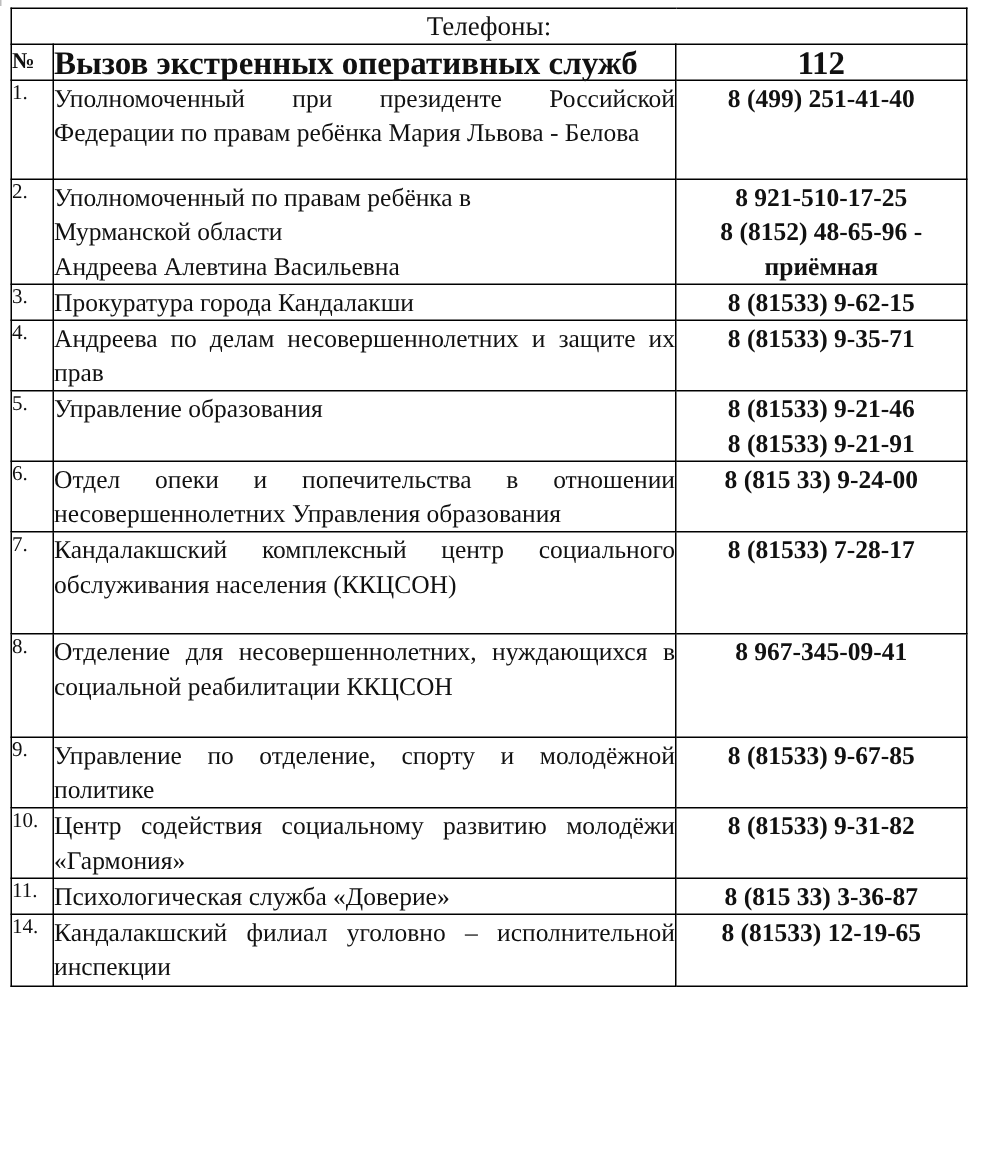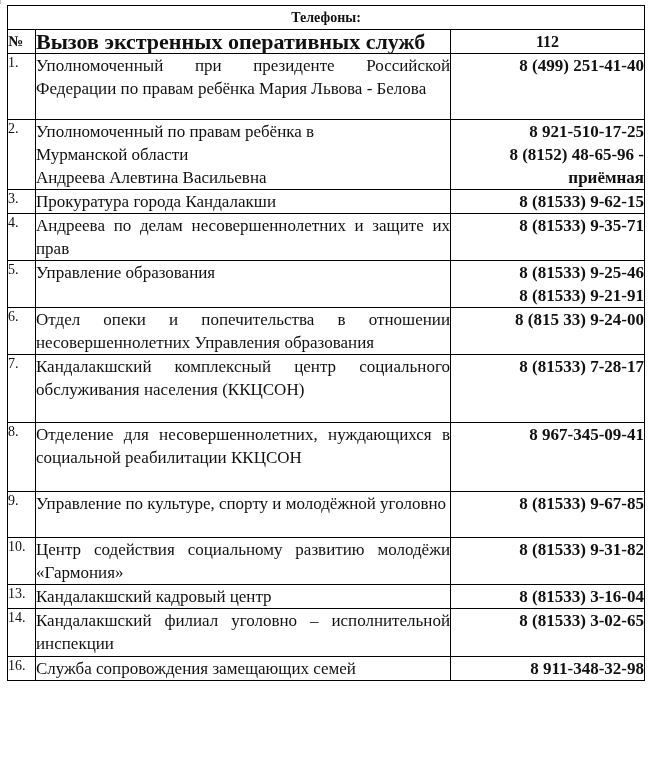--- a/index.html
+++ b/index.html
@@ -36,60 +36,60 @@
     border: 1px solid #000000;
     padding: 0;
     vertical-align: top;
   }
   col.c-num { width: 28px; }
   col.c-name { width: 415px; }
   col.c-phone { width: 194px; }
 
   th.title-cell {
     text-align: center;
-    font-weight: bold;
+    font-weight: normal;
     height: 22px;
-    font-size: 14px;
+    font-size: 18px;
   }
   th.num-head {
     text-align: left;
     font-weight: bold;
     font-size: 15px;
     padding-left: 1px;
     height: 23px;
     vertical-align: middle;
   }
   th.name-head {
     text-align: left;
     font-weight: bold;
     font-size: 22px;
     padding-left: 3px;
     vertical-align: middle;
   }
   th.phone-head {
     text-align: center;
     font-weight: bold;
-    font-size: 16px;
+    font-size: 22px;
     vertical-align: middle;
   }
   td.num {
     font-size: 14px;
     line-height: 18px;
     padding-left: 2px;
     padding-top: 1px;
   }
   td.name {
     text-align: justify;
     text-align-last: left;
     padding-left: 6px;
     padding-right: 6px;
     white-space: pre-line;
   }
   td.phone {
-    text-align: right;
+    text-align: center;
     vertical-align: middle;
     font-weight: bold;
     font-size: 17px;
   }
   td.phone.top {
     vertical-align: top;
   }
   .phone-line { display: block; }
 </style>
 </head>
@@ -148,21 +148,21 @@
       <td class="name">Андреева по делам несовершеннолетних и защите их прав</td>
       <td class="phone">
         <span class="phone-line">8 (81533) 9-35-71</span>
       </td>
     </tr>
 
     <tr style="height:45px">
       <td class="num">5.</td>
       <td class="name">Управление образования</td>
       <td class="phone top">
-        <span class="phone-line">8 (81533) 9-25-46</span>
+        <span class="phone-line">8 (81533) 9-21-46</span>
         <span class="phone-line">8 (81533) 9-21-91</span>
       </td>
     </tr>
 
     <tr style="height:47px">
       <td class="num">6.</td>
       <td class="name">Отдел опеки и попечительства в отношении несовершеннолетних Управления образования</td>
       <td class="phone">
         <span class="phone-line">8 (815 33) 9-24-00</span>
       </td>
@@ -179,54 +179,47 @@
     <tr style="height:69px">
       <td class="num">8.</td>
       <td class="name">Отделение для несовершеннолетних, нуждающихся в социальной реабилитации ККЦСОН</td>
       <td class="phone">
         <span class="phone-line">8 967-345-09-41</span>
       </td>
     </tr>
 
     <tr style="height:46px">
       <td class="num">9.</td>
-      <td class="name">Управление по культуре, спорту и молодёжной уголовно</td>
+      <td class="name">Управление по отделение, спорту и молодёжной политике</td>
       <td class="phone">
         <span class="phone-line">8 (81533) 9-67-85</span>
       </td>
     </tr>
 
     <tr style="height:46px">
       <td class="num">10.</td>
       <td class="name">Центр содействия социальному развитию молодёжи «Гармония»</td>
       <td class="phone">
         <span class="phone-line">8 (81533) 9-31-82</span>
       </td>
     </tr>
 
-
-
     <tr style="height:23px">
-      <td class="num">13.</td>
-      <td class="name">Кандалакшский кадровый центр</td>
-      <td class="phone">
-        <span class="phone-line">8 (81533) 3-16-04</span>
-      </td>
-    </tr>
+      <td class="num">11.</td>
+      <td class="name">Психологическая служба «Доверие»</td>
+      <td class="phone">
+        <span class="phone-line">8 (815 33) 3-36-87</span>
+      </td>
+    </tr>
+
+
 
     <tr style="height:48px">
       <td class="num">14.</td>
       <td class="name">Кандалакшский филиал уголовно – исполнительной инспекции</td>
       <td class="phone">
-        <span class="phone-line">8 (81533) 3-02-65</span>
-      </td>
-    </tr>
-
-
-    <tr style="height:23px">
-      <td class="num">16.</td>
-      <td class="name">Служба сопровождения замещающих семей</td>
-      <td class="phone">
-        <span class="phone-line">8 911-348-32-98</span>
-      </td>
-    </tr>
+        <span class="phone-line">8 (81533) 12-19-65</span>
+      </td>
+    </tr>
+
+
   </tbody>
 </table>
 
 </body></html>

